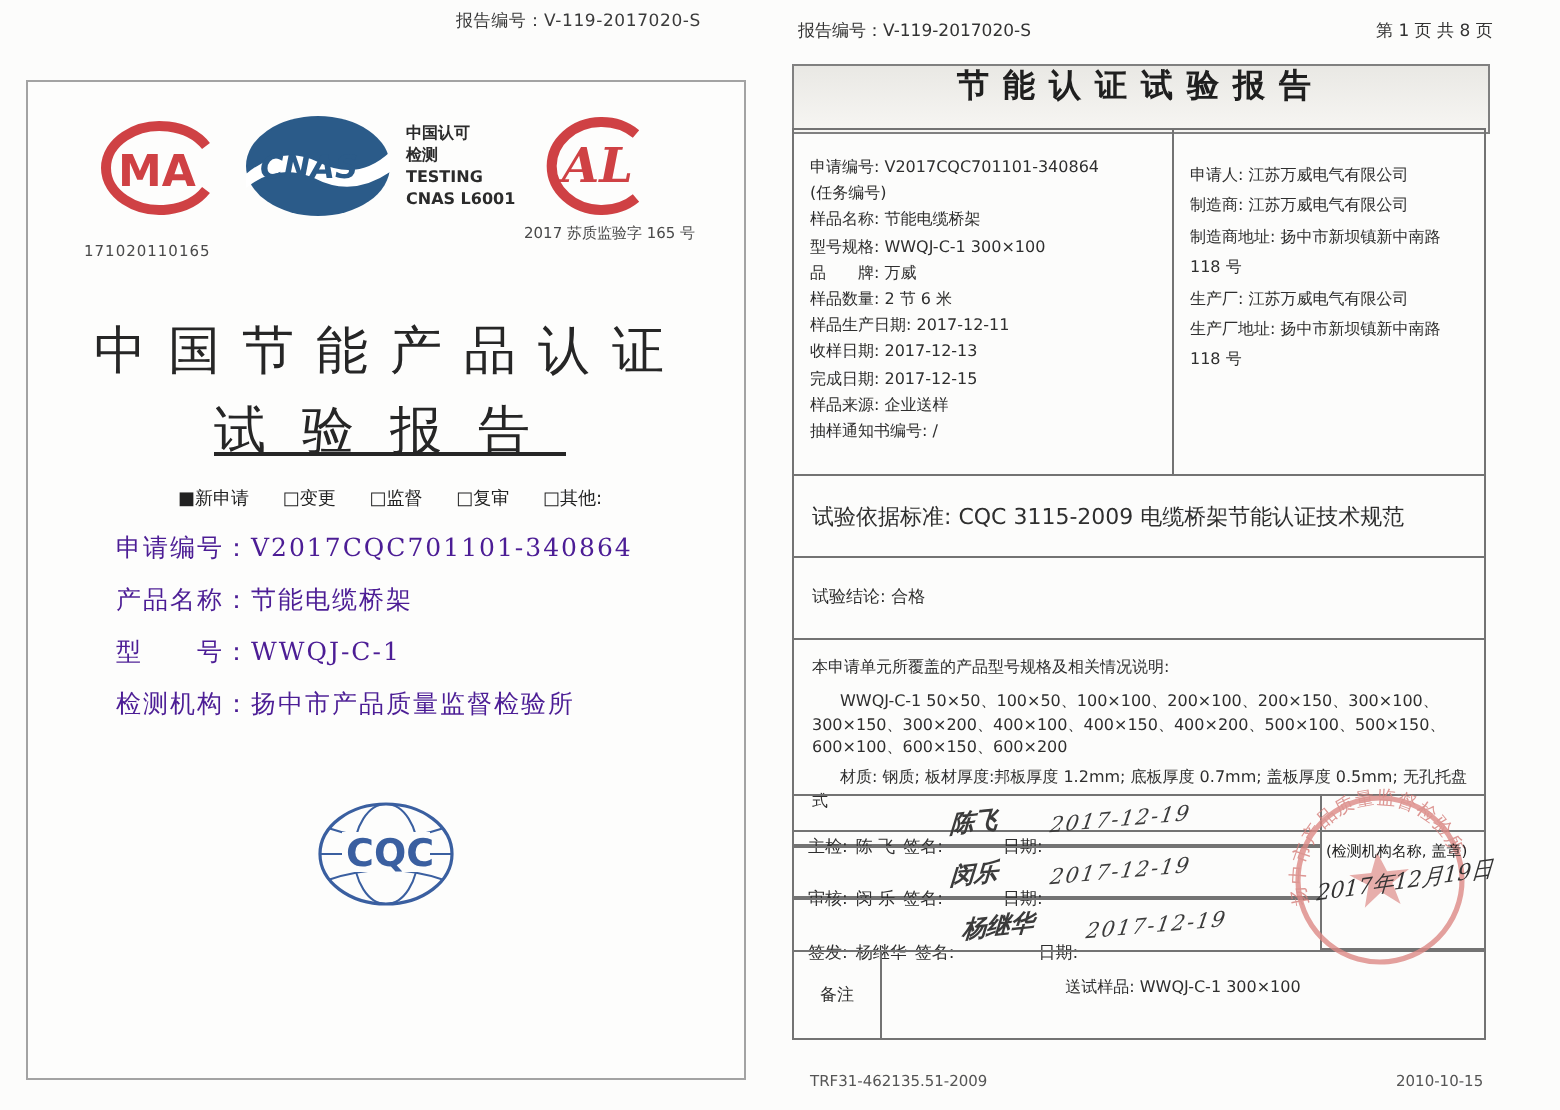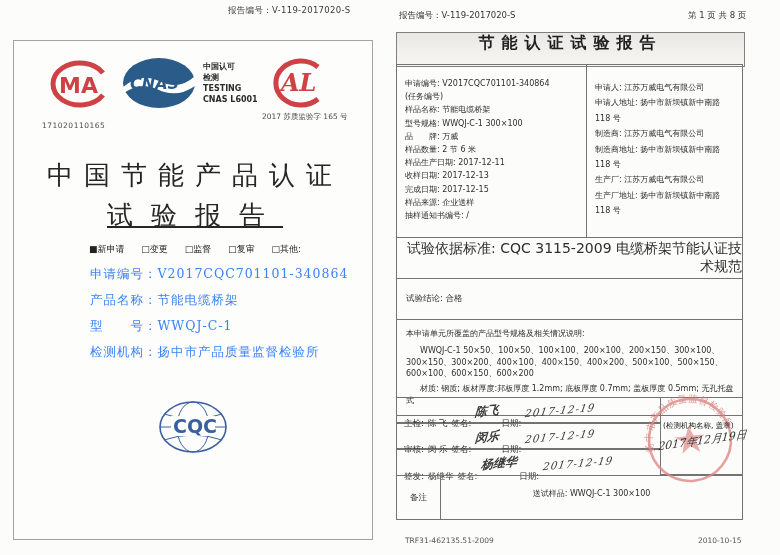--- a/index.html
+++ b/index.html
@@ -12,32 +12,32 @@
   .lp-frame{left:13px;top:40px;width:358px;height:498px;border:1.5px solid #a3a3a3;background:#fdfdfc;}
   .cma-num{left:42px;top:121px;font-size:7.5px;color:#4a4a4a;letter-spacing:.5px;}
   .cnas-text{left:203px;top:61px;font-size:8px;font-weight:bold;color:#2b2b2b;line-height:11px;}
   .cal-cap{left:262px;top:112px;font-size:7.5px;color:#4a4a4a;}
   .lp-title1{left:0;top:158px;width:390px;text-align:center;font-size:26px;letter-spacing:11px;
              color:#262626;font-family:"DejaVu Serif",serif;}
   .lp-title2{left:0;top:198px;width:390px;text-align:center;font-size:26px;letter-spacing:18px;
              color:#262626;font-family:"DejaVu Serif",serif;text-decoration:underline;}
   .lp-checks{left:0;top:243px;width:390px;text-align:center;font-size:9px;color:#222;}
   .lp-checks .opt{margin:0 7px;}
-  .lp-field{left:90px;font-size:12.5px;color:#3b82f6;font-family:"DejaVu Serif",serif;letter-spacing:1px;}
+  .lp-field{left:58px;font-size:12.5px;color:#4c1d95;font-family:"DejaVu Serif",serif;letter-spacing:1px;}
 
   
   .rp-head-left{left:399px;top:10px;font-size:8.5px;color:#333;}
   .rp-head-right{left:688px;top:10px;font-size:8.5px;color:#333;}
   .cell{position:absolute;border:1px solid #737373;box-sizing:border-box;background:transparent;}
   .rp-titlebox{left:396px;top:32px;width:347px;height:33px;border:1px solid #808080;
                background:linear-gradient(#e9e8e4,#f7f6f3);display:flex;align-items:flex-start;justify-content:center;}
   .rp-title{font-size:16px;letter-spacing:7px;color:#1f1f1f;font-family:"DejaVu Serif",serif;font-weight:bold;}
   .infoL{left:396px;top:64px;width:191px;height:174px;padding:12px 6px 0 8px;font-size:8px;line-height:13.2px;}
   .infoR{left:586px;top:64px;width:157px;height:174px;padding:15px 4px 0 8px;font-size:8px;line-height:15.4px;}
-  .rowstd{left:396px;top:237px;width:347px;height:42px;display:flex;align-items:center;padding-left:9px;font-size:14px;text-align:right;}
+  .rowstd{left:396px;top:237px;width:347px;height:42px;display:flex;align-items:center;padding-left:9px;font-size:11px;text-align:right;}
   .rowcon{left:396px;top:278px;width:347px;height:42px;display:flex;align-items:center;padding-left:9px;font-size:8.5px;}
   .rowcov{left:396px;top:319px;width:347px;height:97px;padding:8px 8px 0 9px;font-size:8px;line-height:12px;}
   .cov-models{margin-top:5px;text-indent:14px;line-height:11.5px;}
   .cov-mat{margin-top:3px;text-indent:14px;}
   .sigrow{left:396px;width:265px;height:26px;display:flex;align-items:center;font-size:8.5px;padding-left:7px;}
   .sigrow .lbl{margin-right:4px;white-space:nowrap;margin-top:28px;}
   .hand{font-family:"DejaVu Serif",serif;font-style:italic;color:#3b3b3b;display:inline-block;}
   .sig-hand{font-size:12px;font-weight:bold;transform:rotate(-6deg) skewX(-10deg);margin:0 2px -2px 0;}
   .date-hand{font-size:10.5px;transform:rotate(-5deg) skewX(-14deg);letter-spacing:1px;}
   .stampcell{left:660px;top:397px;width:83px;height:78px;}
@@ -134,21 +134,20 @@
     <div>样品数量: 2 节 6 米</div>
     <div>样品生产日期: 2017-12-11</div>
     <div>收样日期: 2017-12-13</div>
     <div>完成日期: 2017-12-15</div>
     <div>样品来源: 企业送样</div>
     <div>抽样通知书编号: /</div>
   </div>
 
   <div class="cell infoR">
     <div>申请人: 江苏万威电气有限公司</div>
-    <div>申请人地址: 扬中市新坝镇新中南路 118 号</div>
     <div>制造商: 江苏万威电气有限公司</div>
     <div>制造商地址: 扬中市新坝镇新中南路 118 号</div>
     <div>生产厂: 江苏万威电气有限公司</div>
     <div>生产厂地址: 扬中市新坝镇新中南路 118 号</div>
   </div>
 
   <div class="cell rowstd">
     <span>试验依据标准: CQC 3115-2009 电缆桥架节能认证技术规范</span>
   </div>
 

